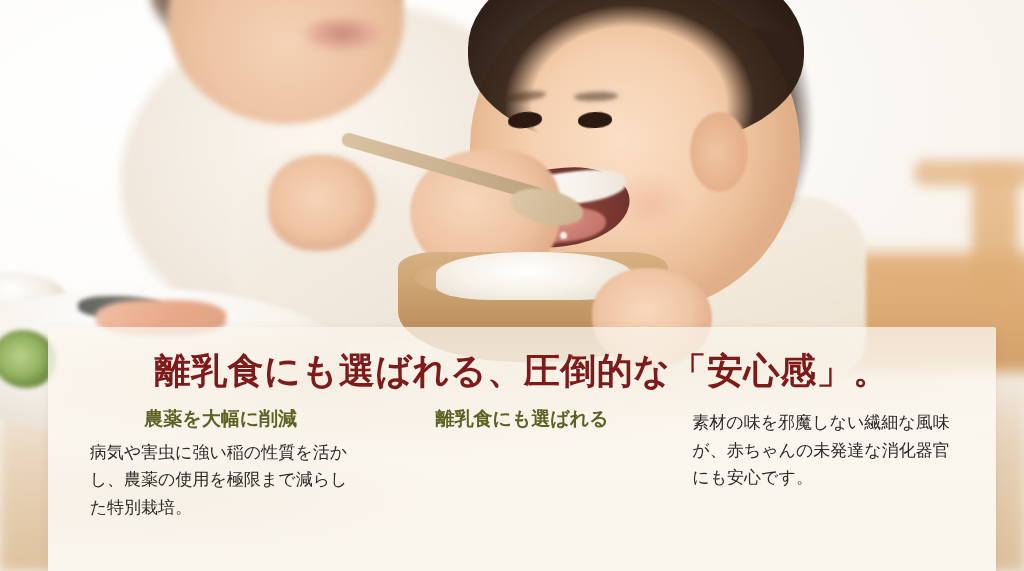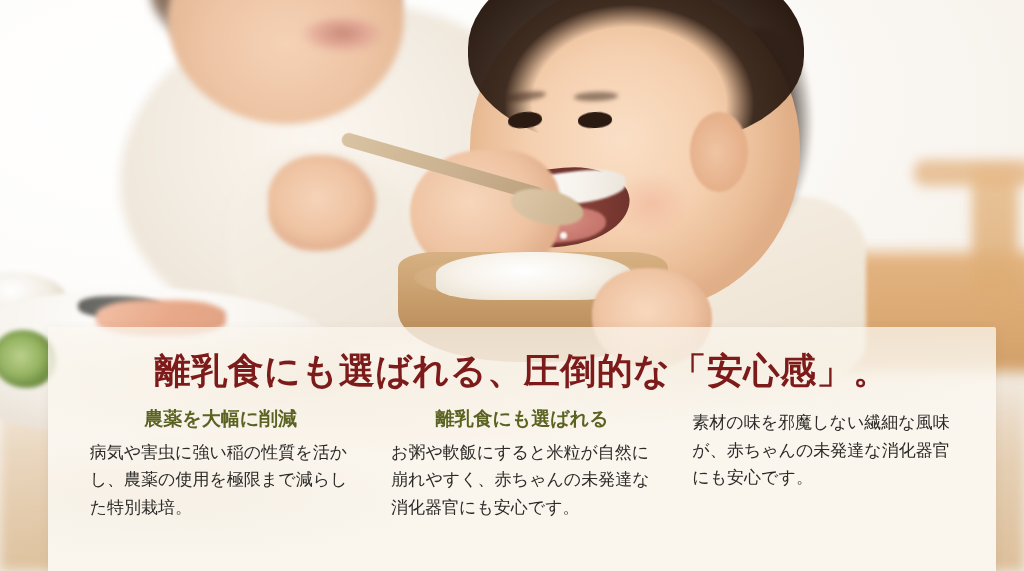--- a/index.html
+++ b/index.html
@@ -532,21 +532,20 @@
 
     <div class="columns">
 
       <div class="col">
         <div class="col-title">農薬を大幅に削減</div>
         <div class="col-body">病気や害虫に強い稲の性質を活かし、農薬の使用を極限まで減らした特別栽培。</div>
       </div>
 
       <div class="col">
         <div class="col-title">離乳食にも選ばれる</div>
-        <div class="col-body">お粥や軟飯にすると米粒が自然に崩れやすく、赤ちゃんの未発達な消化器官にも安心です。</div>
       </div>
 
       <div class="col">
         <div class="col-body">素材の味を邪魔しない繊細な風味が、赤ちゃんの未発達な消化器官にも安心です。</div>
       </div>
 
     </div>
   </div>
 
 </div>

